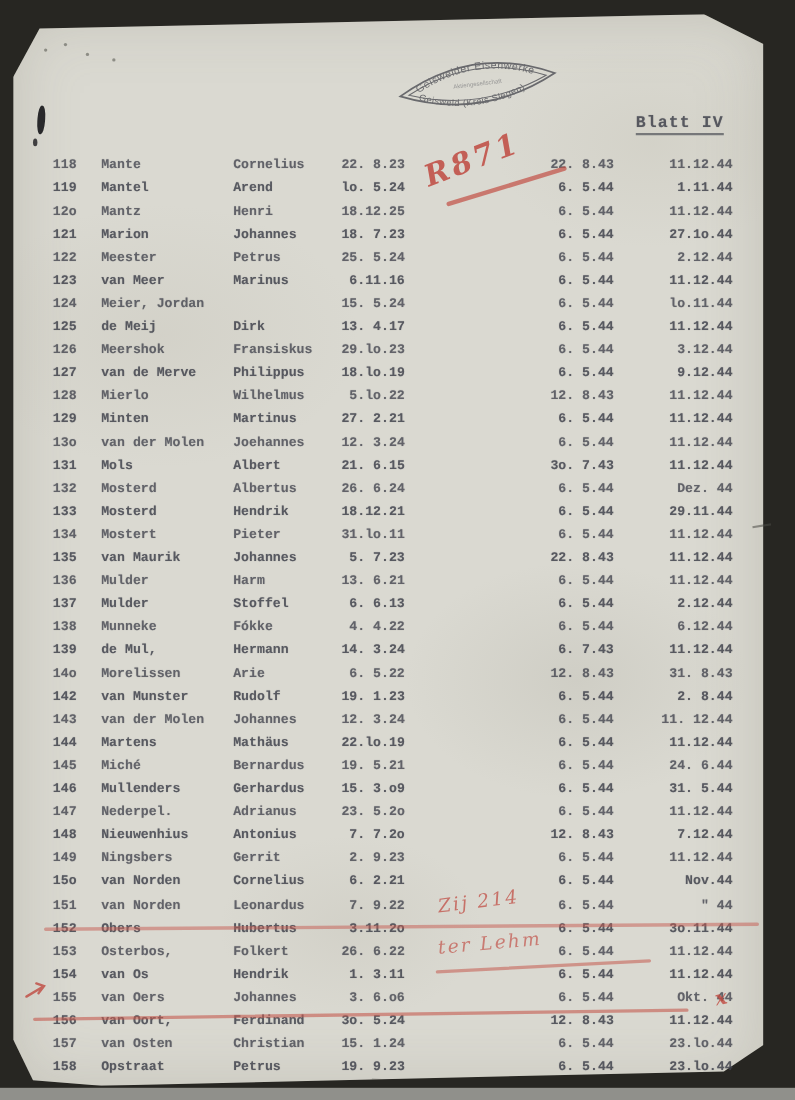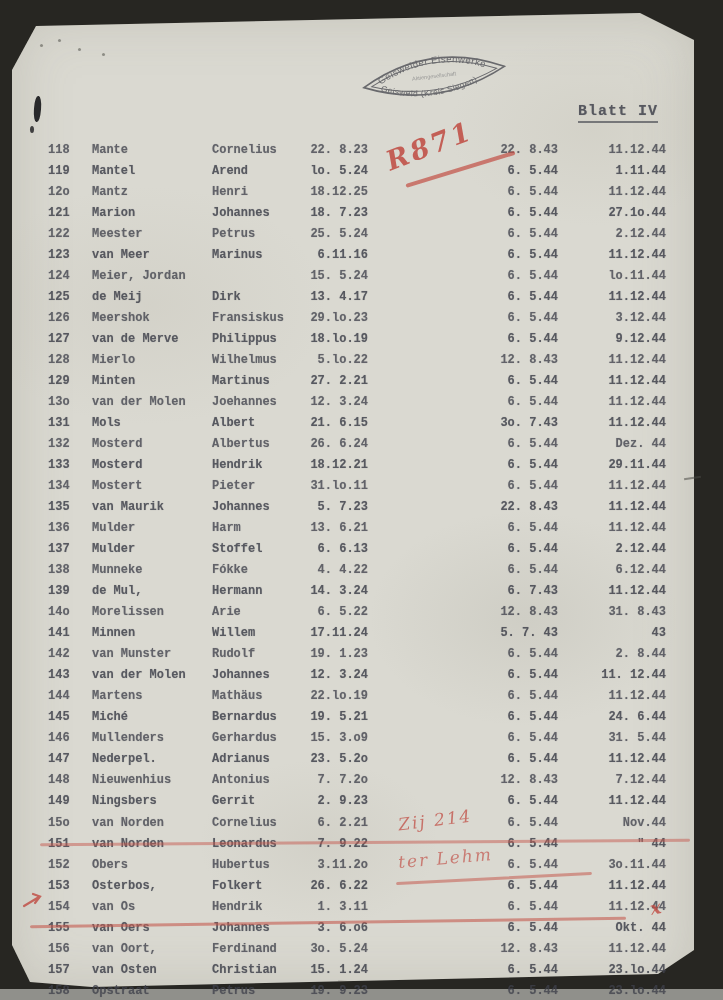--- a/index.html
+++ b/index.html
@@ -282,28 +282,20 @@
     </div>
       <div class="row">
       <span class="c-num">14o</span>
       <span class="c-sur">Morelissen</span>
       <span class="c-first">Arie</span>
       <span class="c-born">6. 5.22</span>
       <span class="c-d2">12. 8.43</span>
       <span class="c-d3">31. 8.43</span>
     </div>
       <div class="row">
-      <span class="c-num">141</span>
-      <span class="c-sur">Minnen</span>
-      <span class="c-first">Willem</span>
-      <span class="c-born">17.11.24</span>
-      <span class="c-d2">5. 7. 43</span>
-      <span class="c-d3">43</span>
-    </div>
-      <div class="row">
       <span class="c-num">142</span>
       <span class="c-sur">van Munster</span>
       <span class="c-first">Rudolf</span>
       <span class="c-born">19. 1.23</span>
       <span class="c-d2">6. 5.44</span>
       <span class="c-d3">2. 8.44</span>
     </div>
       <div class="row">
       <span class="c-num">143</span>
       <span class="c-sur">van der Molen</span>

